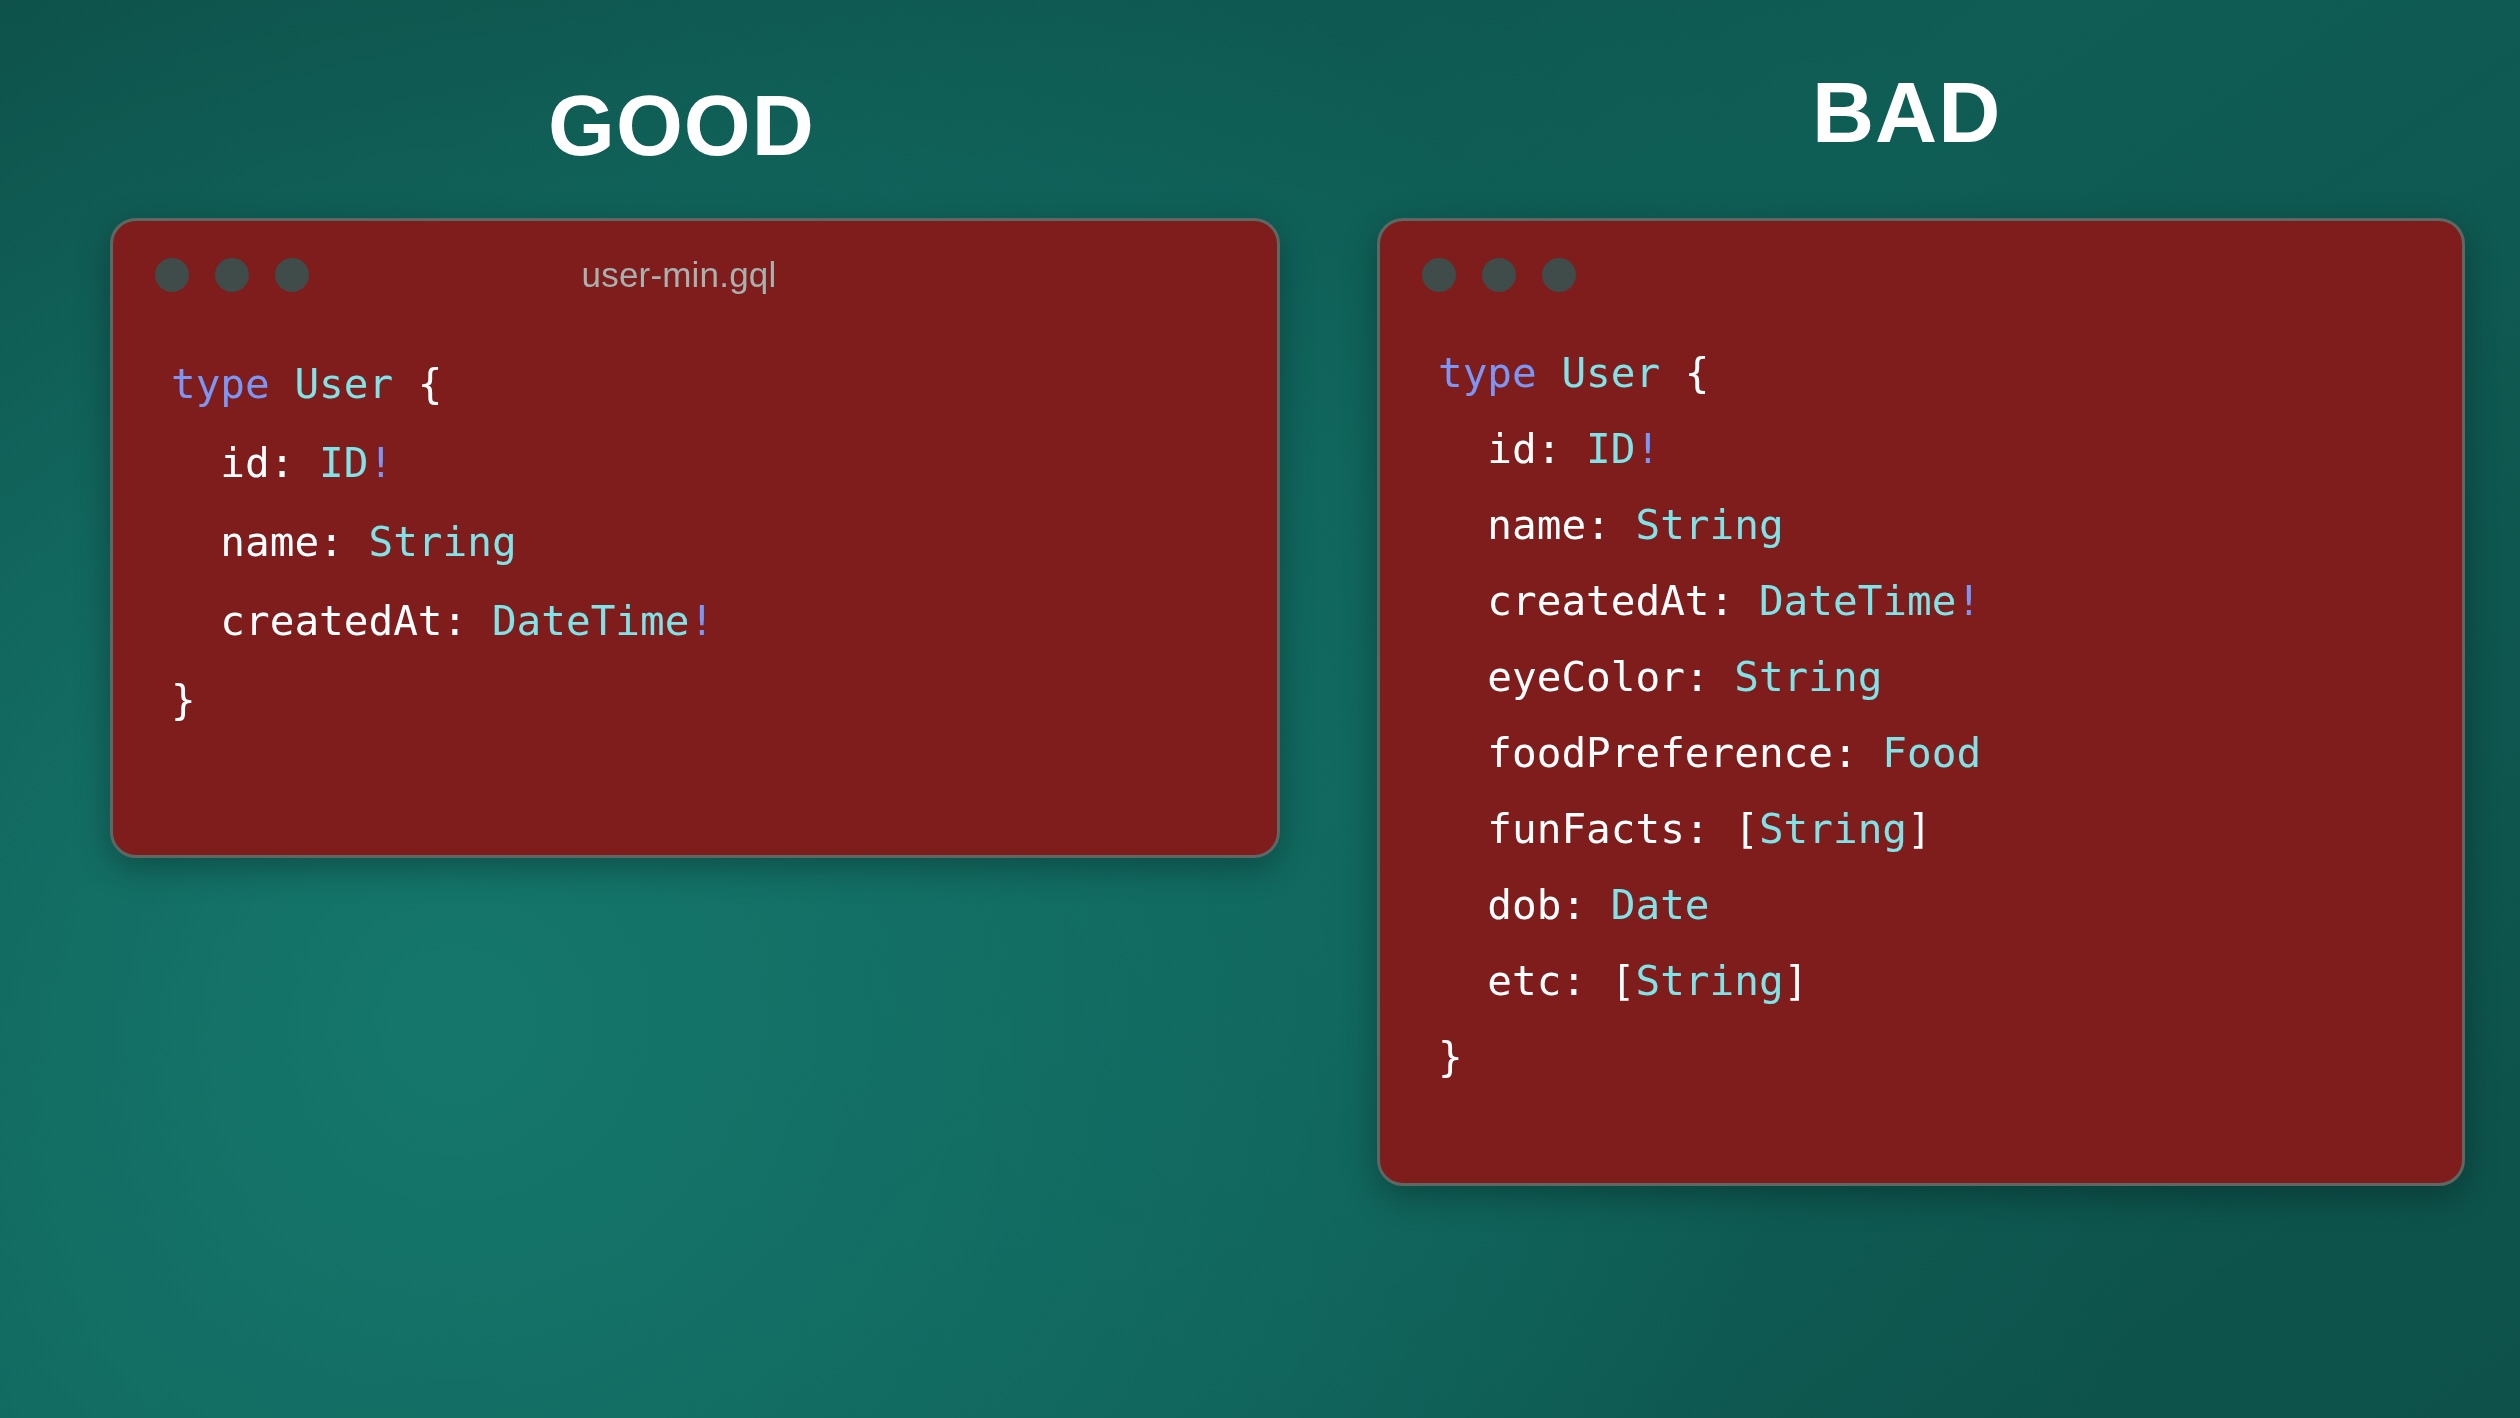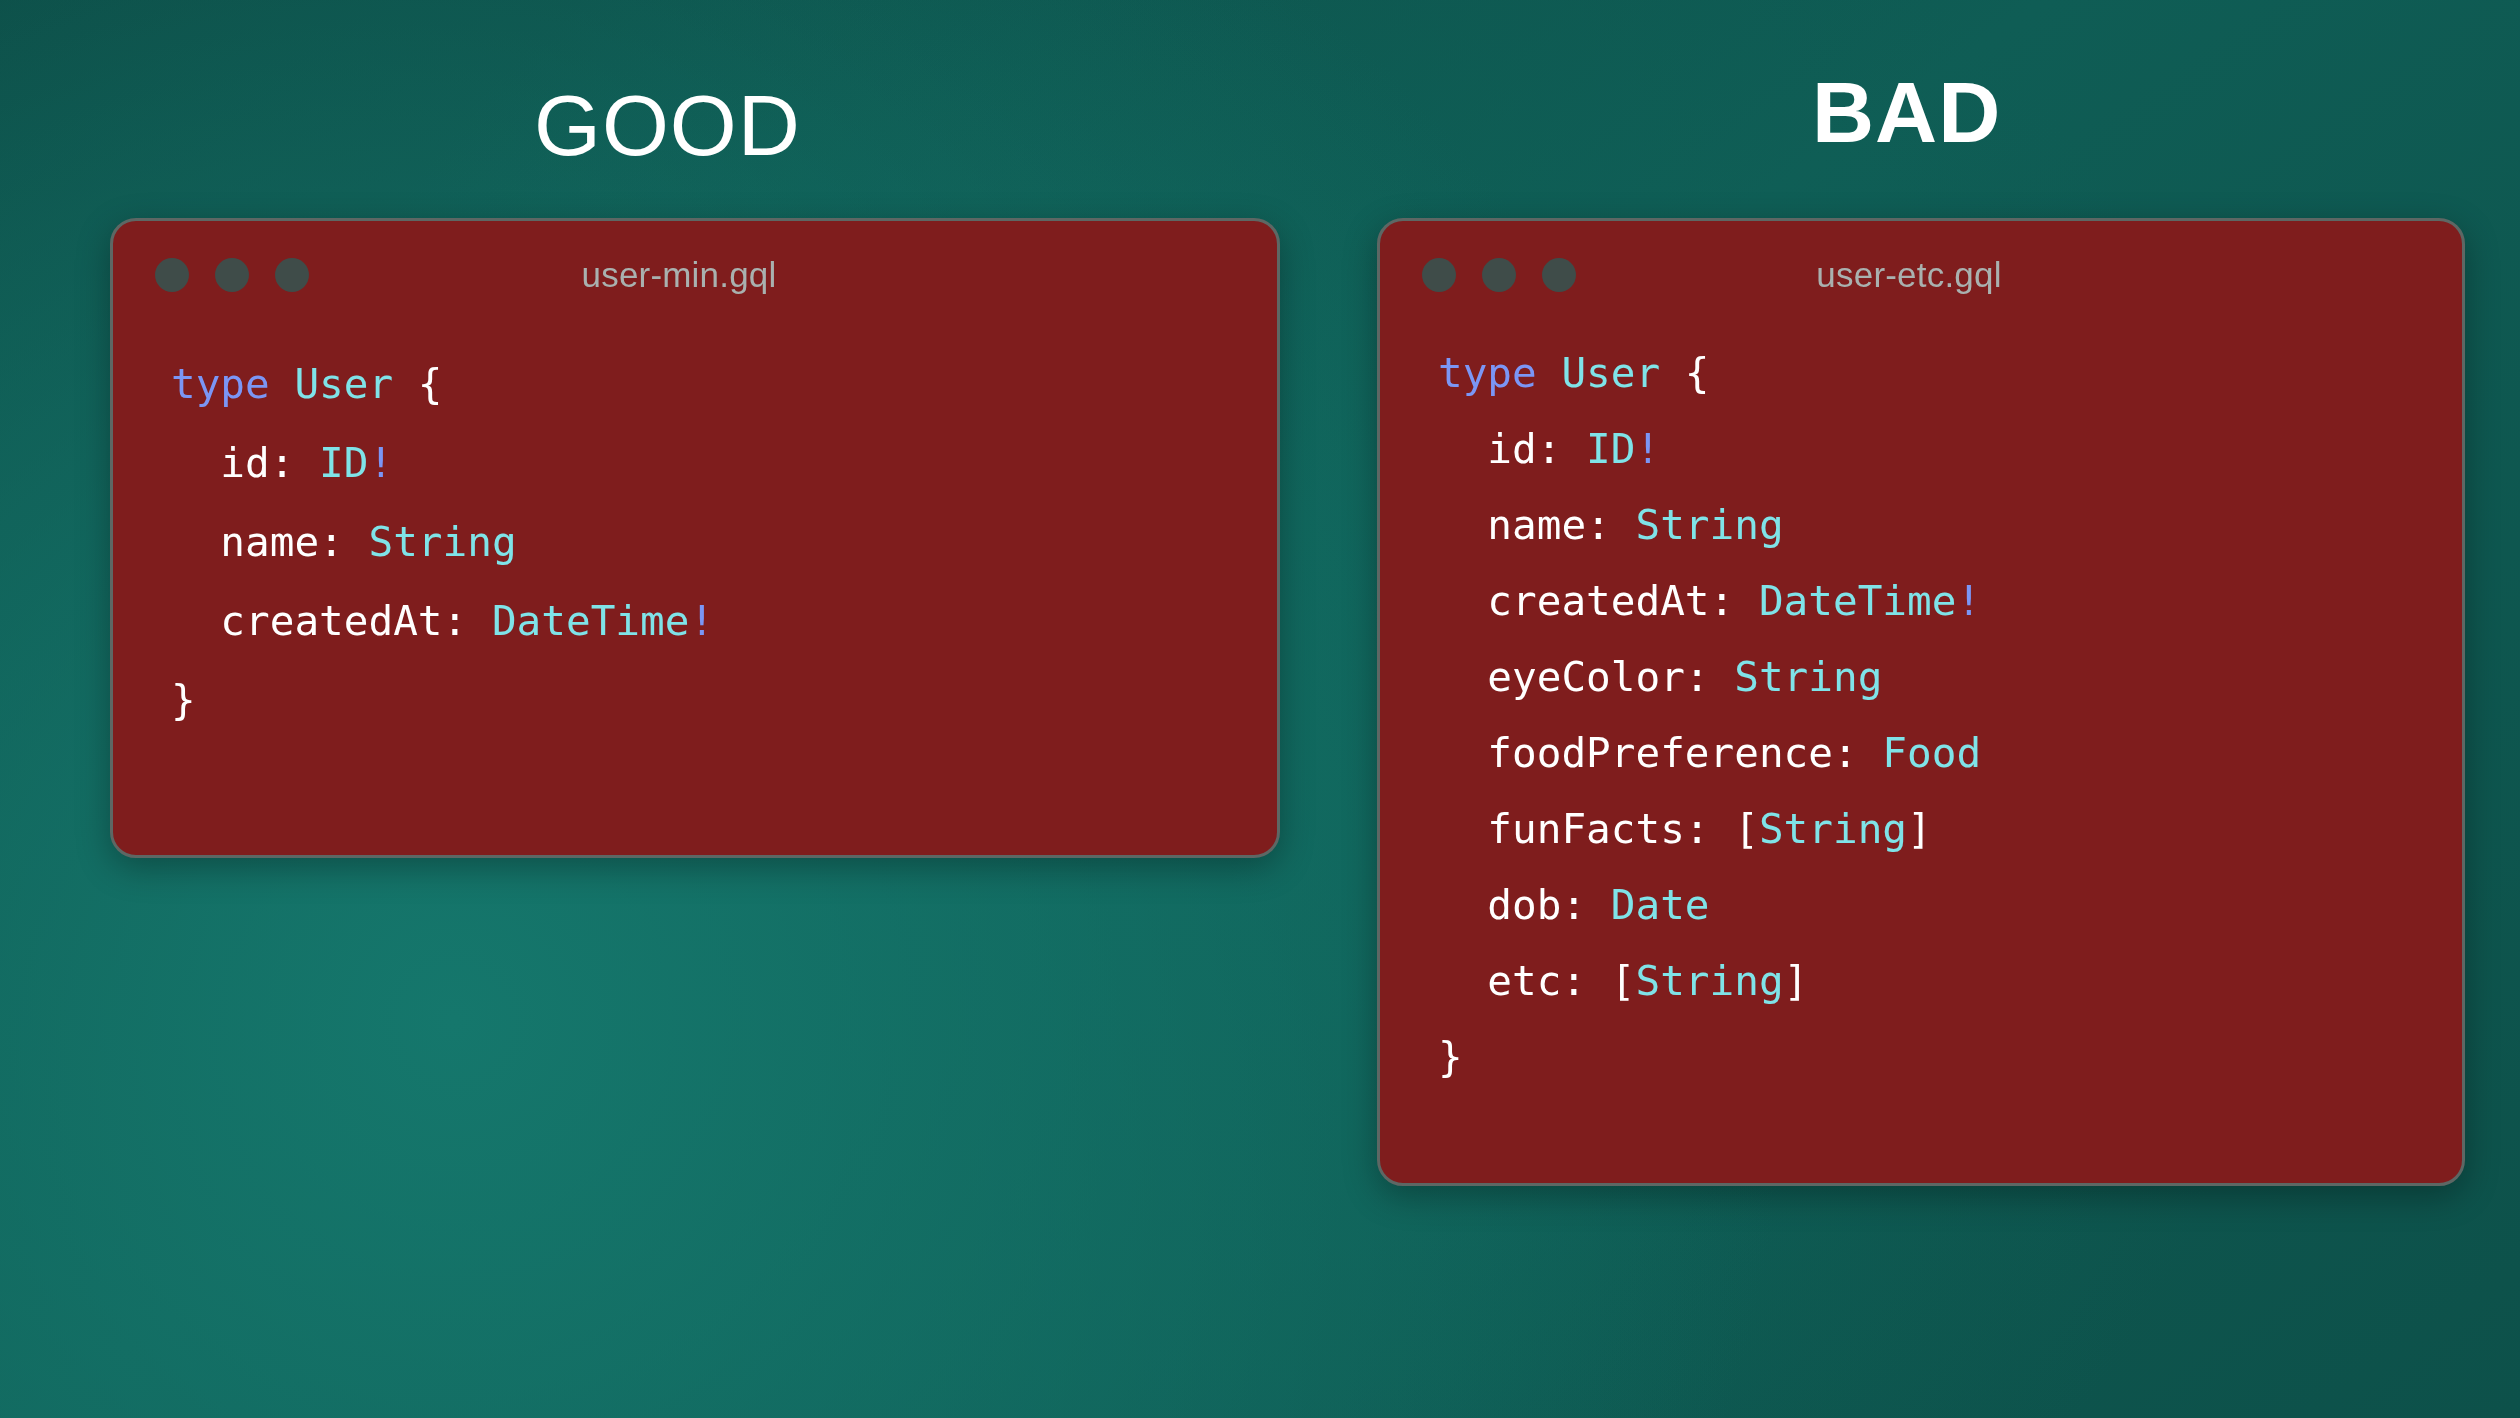--- a/index.html
+++ b/index.html
@@ -20,21 +20,21 @@
   
   .heading {
     position:absolute;
     color:#ffffff;
     font-size:86px;
     font-weight:300;
     letter-spacing:1px;
     white-space:nowrap;
     line-height:1;
   }
-  #heading-good { left:534px; top:82px; }
+  #heading-good { left:548px; top:82px;font-weight:bold; }
   #heading-bad  { left:1812px; top:69px;font-weight:bold; }
 
   
   .window {
     position:absolute;
     background:#7f1d1d;
     border:3px solid #5d6764;
     border-radius:26px;
     box-shadow:0 10px 34px rgba(0,0,0,.30);
     overflow:hidden;
@@ -98,16 +98,15 @@
   <div class="code"><span class="ln"><span class="kw">type </span><span class="ty">User </span><span class="punc">{</span></span><span class="ln"><span class="punc">  id: </span><span class="ty">ID</span><span class="kw">!</span></span><span class="ln"><span class="punc">  name: </span><span class="ty">String</span></span><span class="ln"><span class="punc">  createdAt: </span><span class="ty">DateTime</span><span class="kw">!</span></span><span class="ln"><span class="punc">}</span></span></div>
 </div>
 
 <div class="window" id="window-bad">
   <div class="titlebar">
     <div class="dots">
       <span class="dot"></span>
       <span class="dot"></span>
       <span class="dot"></span>
     </div>
-    <div class="filename">user-etc.gql</div>
   </div>
   <div class="code"><span class="ln"><span class="kw">type </span><span class="ty">User </span><span class="punc">{</span></span><span class="ln"><span class="punc">  id: </span><span class="ty">ID</span><span class="kw">!</span></span><span class="ln"><span class="punc">  name: </span><span class="ty">String</span></span><span class="ln"><span class="punc">  createdAt: </span><span class="ty">DateTime</span><span class="kw">!</span></span><span class="ln"><span class="punc">  eyeColor: </span><span class="ty">String</span></span><span class="ln"><span class="punc">  foodPreference: </span><span class="ty">Food</span></span><span class="ln"><span class="punc">  funFacts: [</span><span class="ty">String</span><span class="punc">]</span></span><span class="ln"><span class="punc">  dob: </span><span class="ty">Date</span></span><span class="ln"><span class="punc">  etc: [</span><span class="ty">String</span><span class="punc">]</span></span><span class="ln"><span class="punc">}</span></span></div>
 </div>
 
 </body></html>

